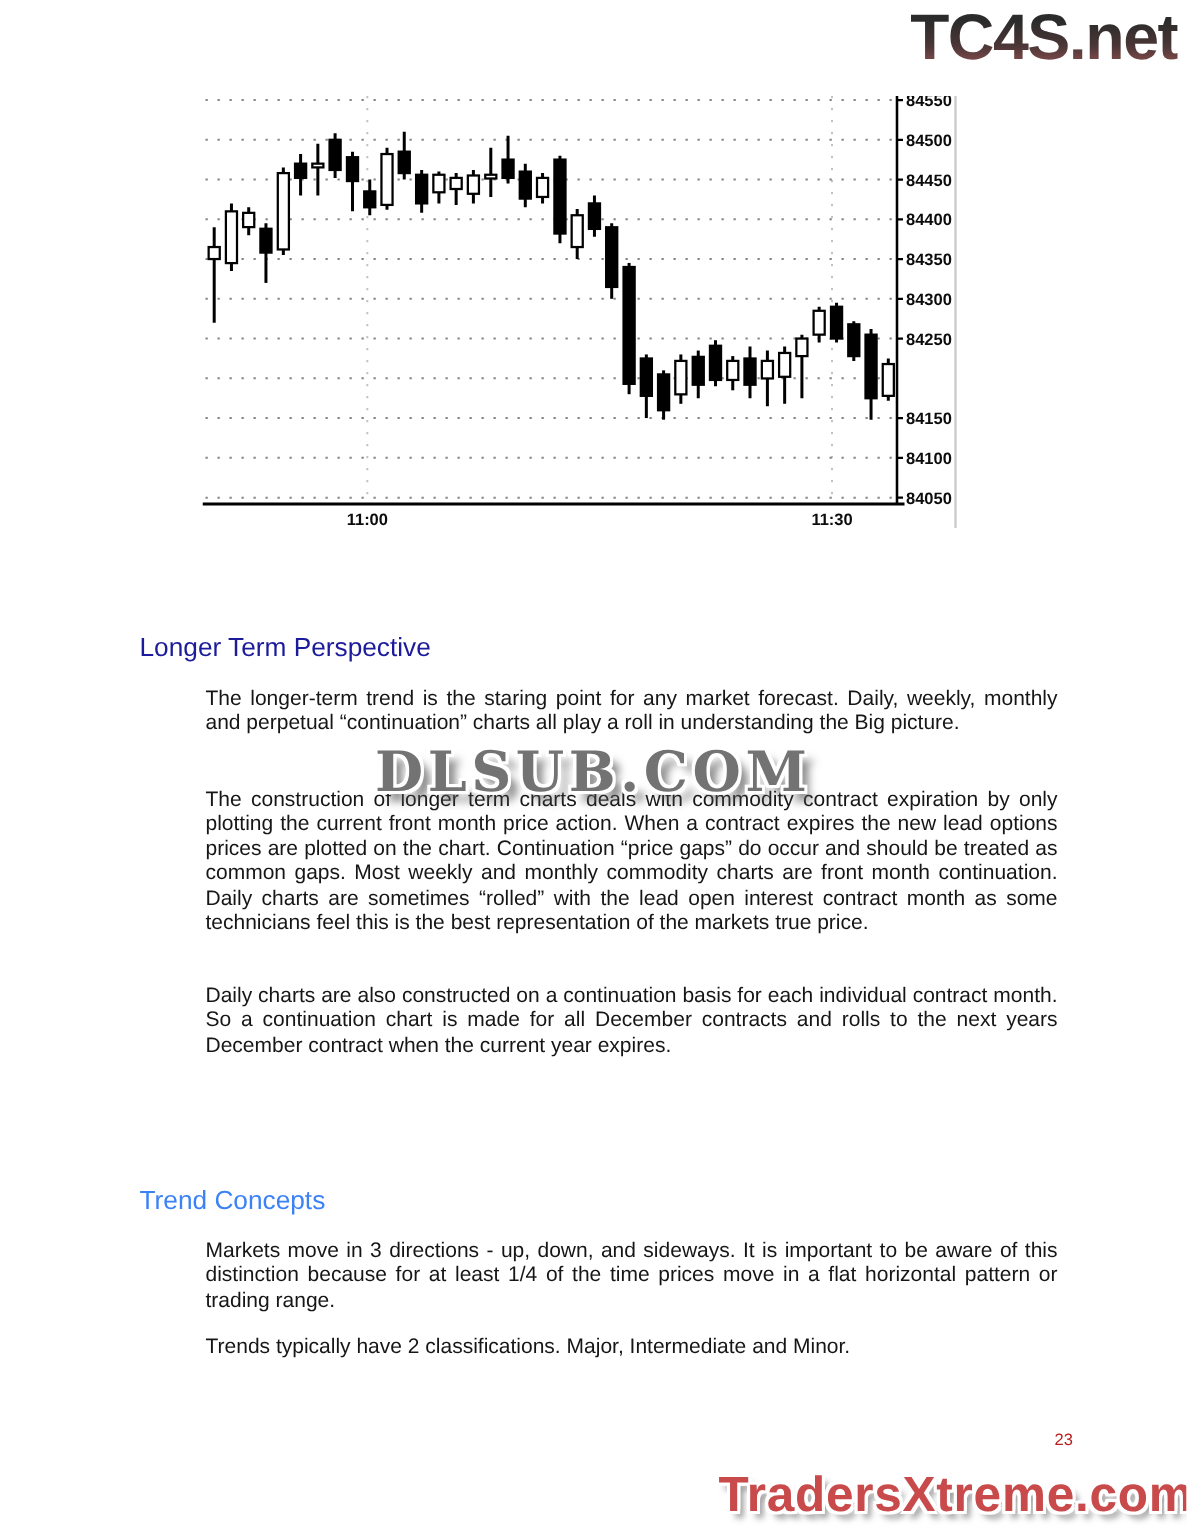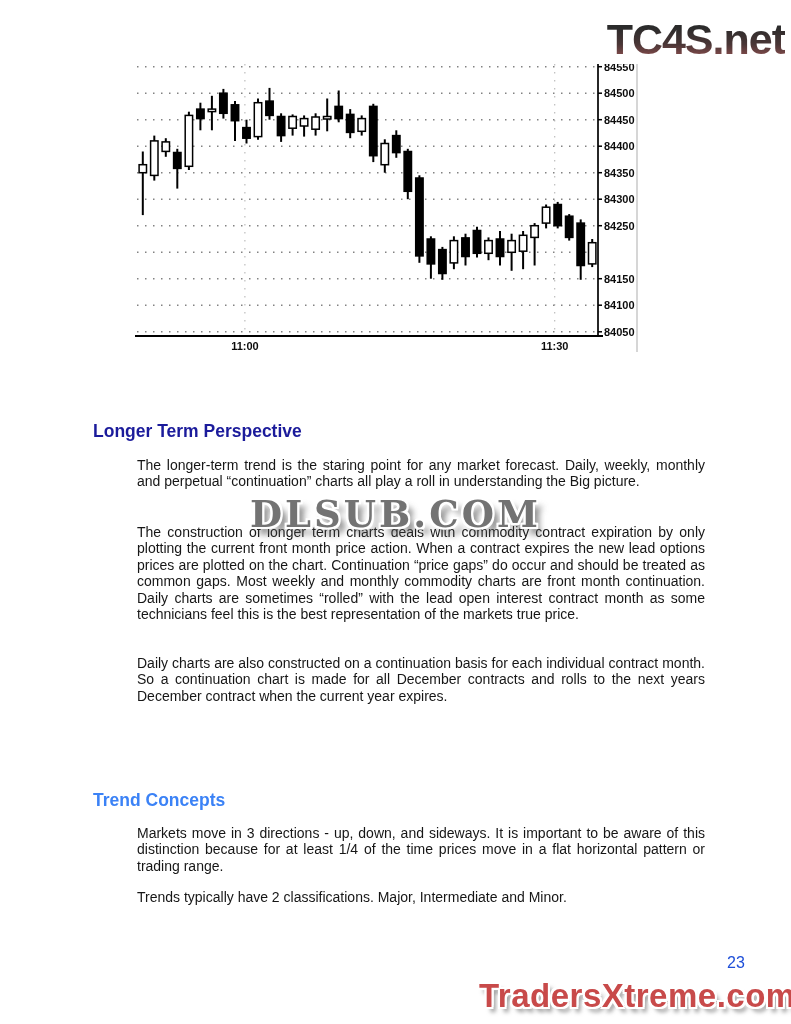--- a/index.html
+++ b/index.html
@@ -4,42 +4,42 @@
 <style>
   html,body{margin:0;padding:0;background:#fff;}
   .page{position:relative;width:791px;height:1024px;background:#fff;overflow:hidden;
         font-family:"Liberation Sans",sans-serif;}
 
   
   .top-logo{position:absolute;top:1px;right:6px;font-size:43px;font-weight:800;
     letter-spacing:-1px;font-family:"Liberation Sans",sans-serif;
     background:linear-gradient(180deg,#2b2b2b 25%,#4a3636 60%,#9c5555 95%);
     -webkit-background-clip:text;background-clip:text;color:transparent;
-    text-shadow:none;margin-top:14px;}
+    text-shadow:none;}
 
   
   .chart{position:absolute;left:135px;top:64px;width:520px;height:292px;}
   .chart svg{display:block;}
   .ylab{font:bold 11px "Liberation Sans",sans-serif;fill:#0c0c0c;}
   .xlab{font:bold 11px "Liberation Sans",sans-serif;fill:#0c0c0c;}
 
   
-  .h{position:absolute;left:93px;margin:0;font-size:17.5px;font-weight:bold;color:#1b1b9b;}
+  .h{position:absolute;left:93px;margin:0;font-size:17.5px;font-weight:normal;color:#1b1b9b;}
   .para{position:absolute;left:137px;width:568px;margin:0;font-size:14px;
         line-height:16.45px;text-align:justify;color:#161616;}
 
   
   .watermark{position:absolute;left:250px;top:492px;z-index:5;
     font-family:"DejaVu Serif",serif;font-weight:bold;font-size:37px;letter-spacing:3px;
     color:#cf1f1f;
     text-shadow:-2px -2px 0 #fff,2px -2px 0 #fff,-2px 2px 0 #fff,2px 2px 0 #fff,
       -2px 0 0 #fff,2px 0 0 #fff,0 -2px 0 #fff,0 2px 0 #fff,
       6px 7px 6px rgba(90,90,90,.75);}
 
-  .pagenum{position:absolute;left:727px;top:954px;font-size:16px;color:#1d4ed8;}
+  .pagenum{position:absolute;left:703px;top:954px;font-size:11px;color:#b91c1c;}
 
   .bottom-logo{position:absolute;left:479px;top:977px;font-size:33px;font-weight:bold;
     letter-spacing:.5px;color:#c84a4a;white-space:nowrap;
     text-shadow:-2px -2px 0 #fff,2px -2px 0 #fff,-2px 2px 0 #fff,2px 2px 0 #fff,
       -2px 0 0 #fff,2px 0 0 #fff,0 -2px 0 #fff,0 2px 0 #fff,
       4px 5px 4px rgba(120,120,120,.8);}
 </style>
 </head>
 <body>
 

